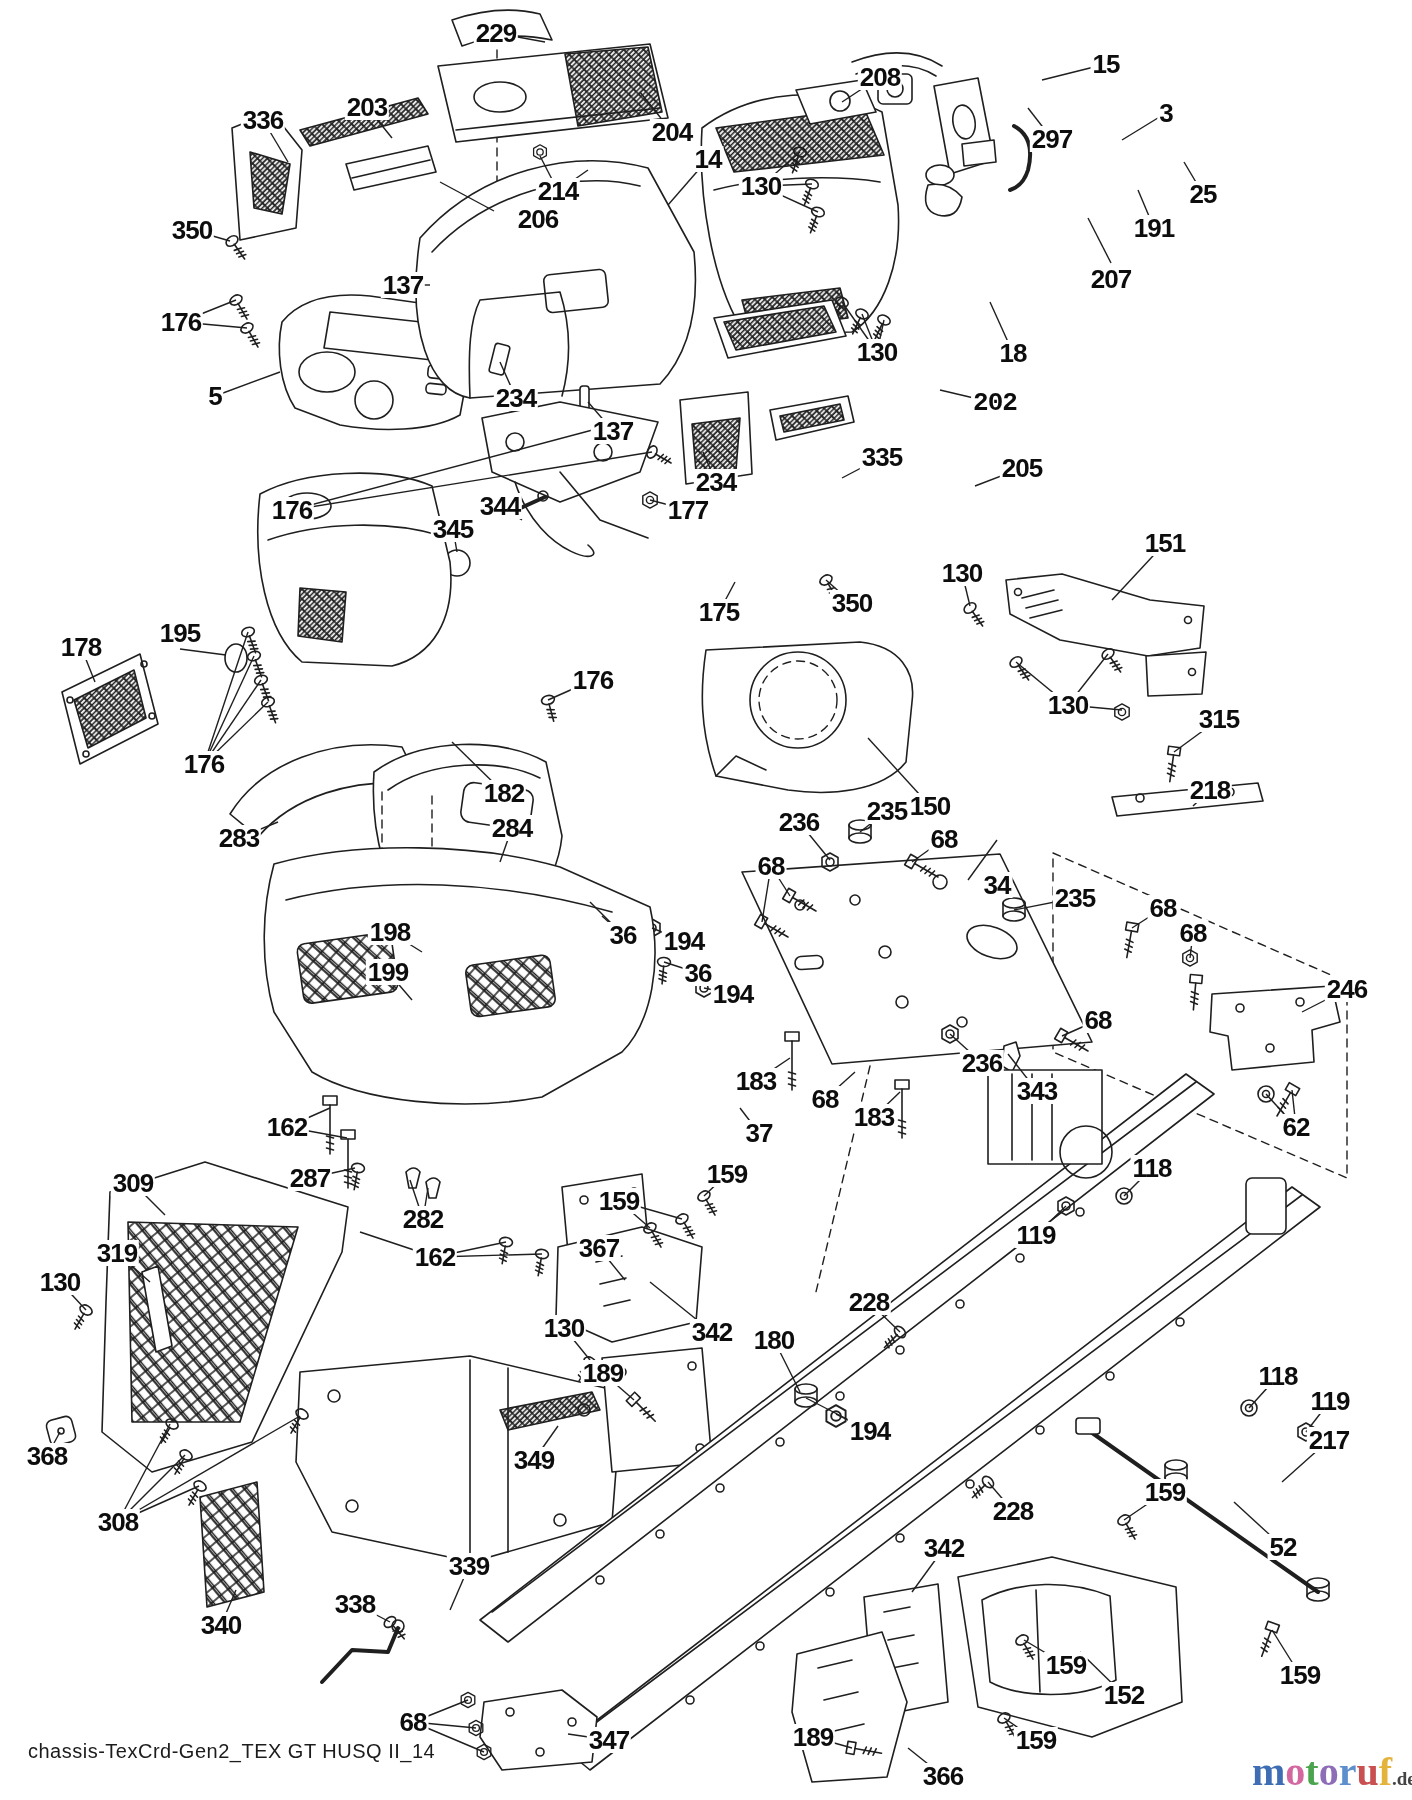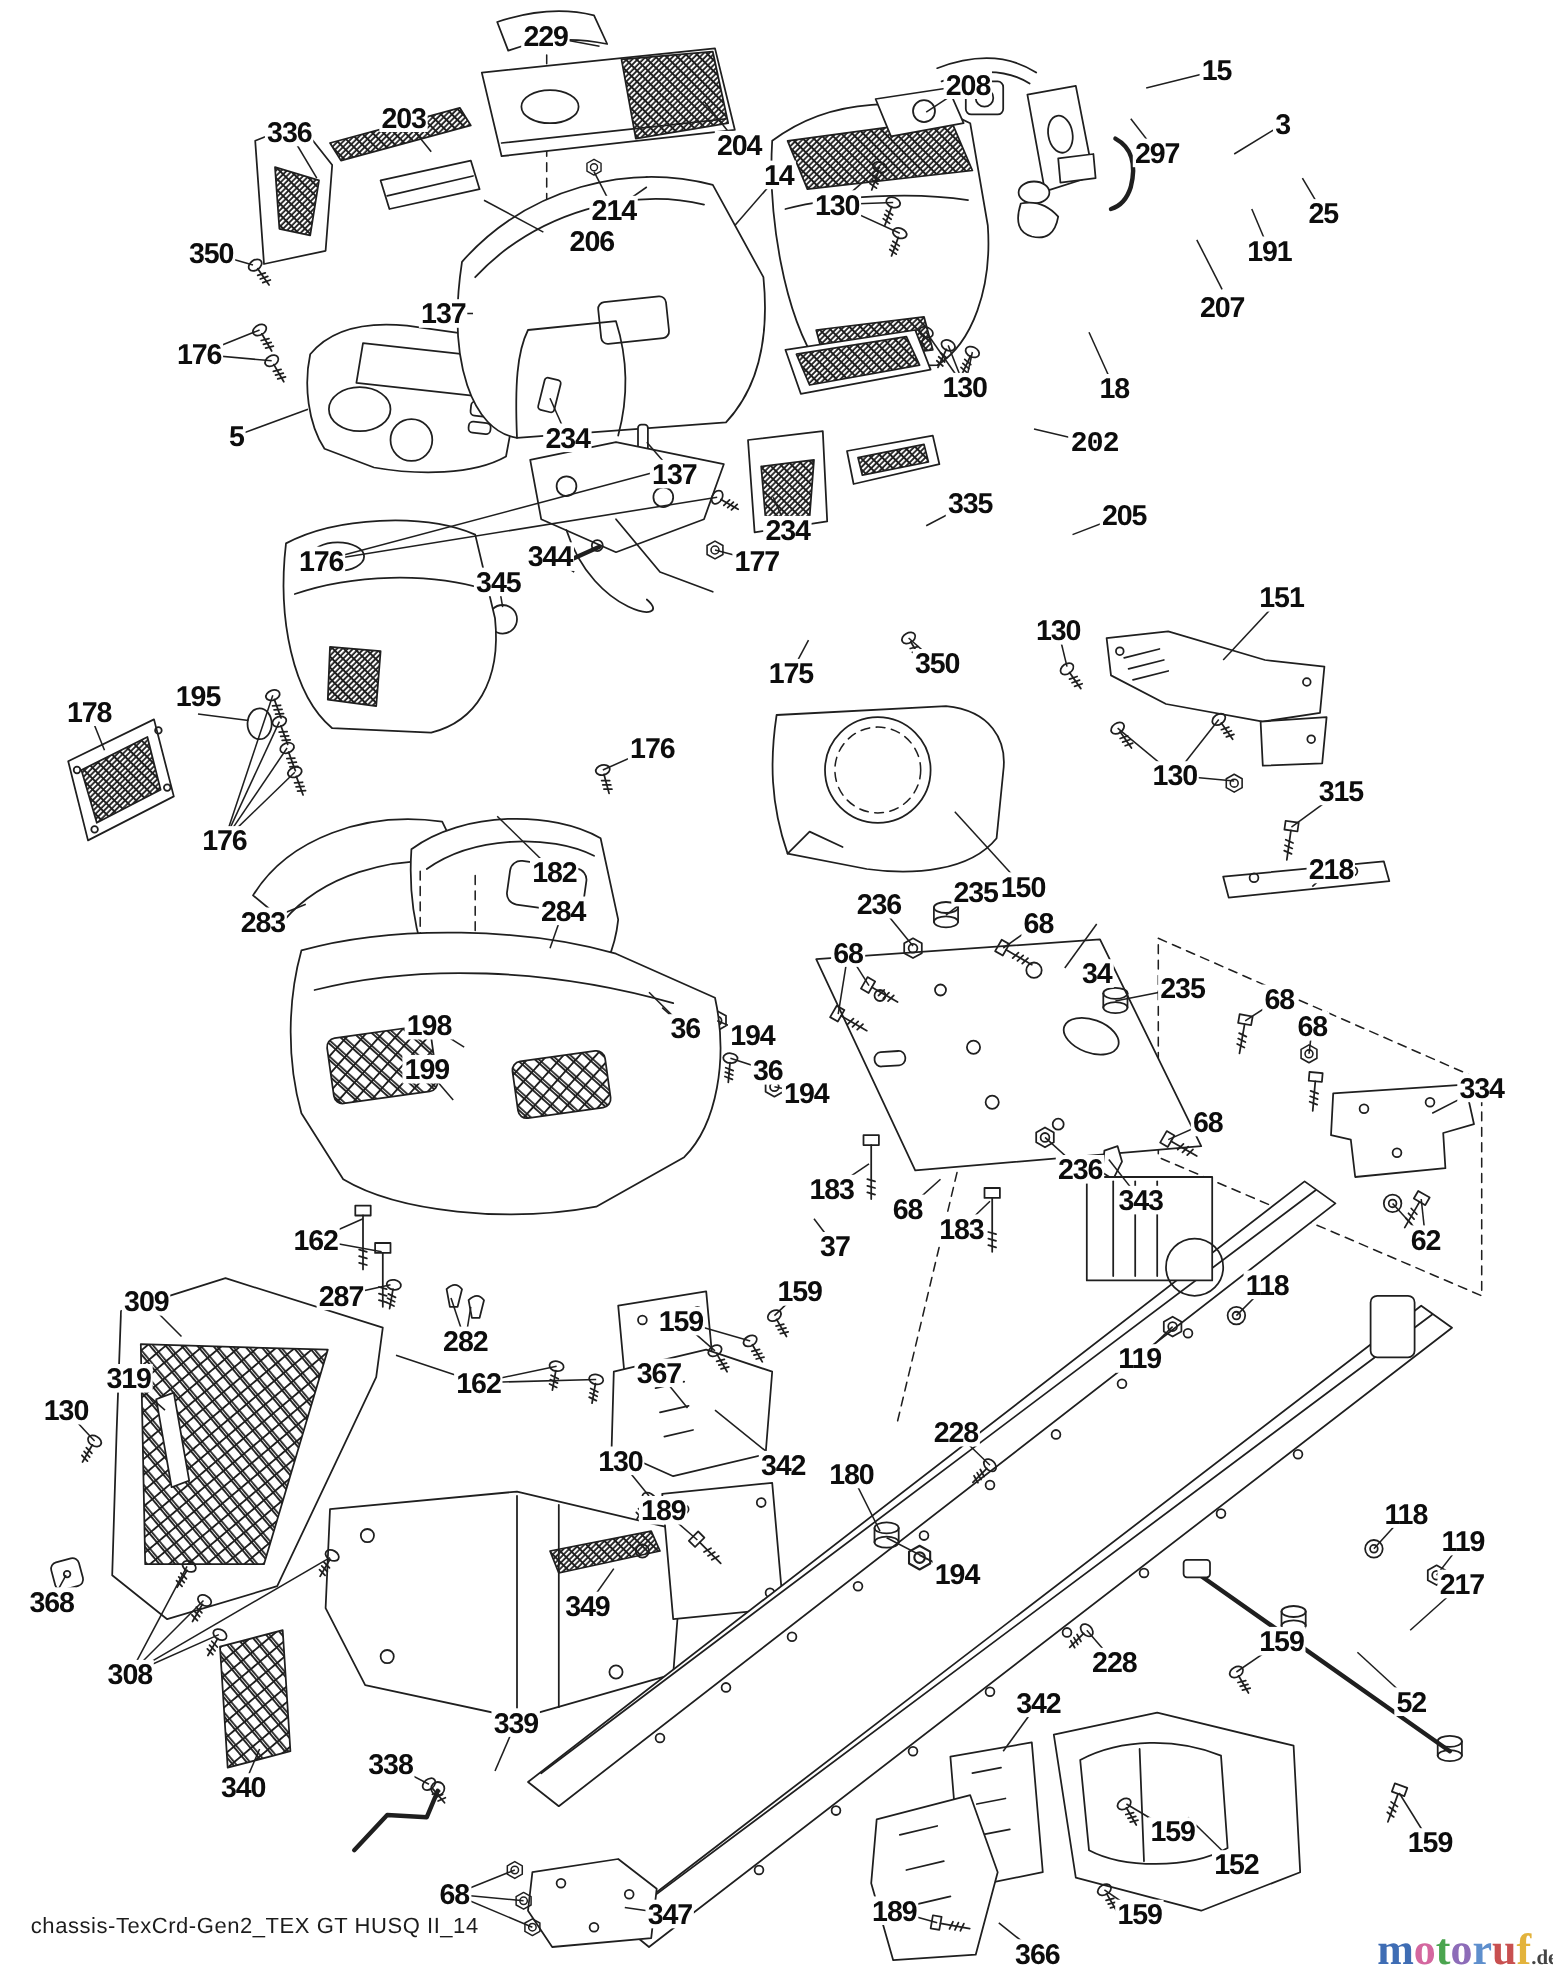--- a/index.html
+++ b/index.html
@@ -549,21 +549,21 @@
     <div class="plabel" style="left: 1210px; top: 790px;">218</div>
     <div class="plabel" style="left: 930px; top: 806px;">150</div>
     <div class="plabel" style="left: 887px; top: 811px;">235</div>
     <div class="plabel" style="left: 799px; top: 822px;">236</div>
     <div class="plabel" style="left: 944px; top: 839px;">68</div>
     <div class="plabel" style="left: 997px; top: 840px; margin-top: 45px;">34</div>
     <div class="plabel" style="left: 771px; top: 866px;">68</div>
     <div class="plabel" style="left: 1075px; top: 898px;">235</div>
     <div class="plabel" style="left: 1163px; top: 908px;">68</div>
     <div class="plabel" style="left: 1193px; top: 933px;">68</div>
-    <div class="plabel" style="left: 1347px; top: 989px;">334</div>
+    <div class="plabel" style="left: 1347px; top: 989px;">246</div>
     <div class="plabel" style="left: 1098px; top: 1020px;">68</div>
     <div class="plabel" style="left: 982px; top: 1063px;">236</div>
     <div class="plabel" style="left: 1037px; top: 1091px;">343</div>
     <div class="plabel" style="left: 756px; top: 1081px;">183</div>
     <div class="plabel" style="left: 825px; top: 1099px;">68</div>
     <div class="plabel" style="left: 874px; top: 1117px;">183</div>
     <div class="plabel" style="left: 759px; top: 1133px;">37</div>
     <div class="plabel" style="left: 1296px; top: 1127px;">62</div>
     <div class="plabel" style="left: 287px; top: 1127px;">162</div>
     <div class="plabel" style="left: 310px; top: 1178px;">287</div>

